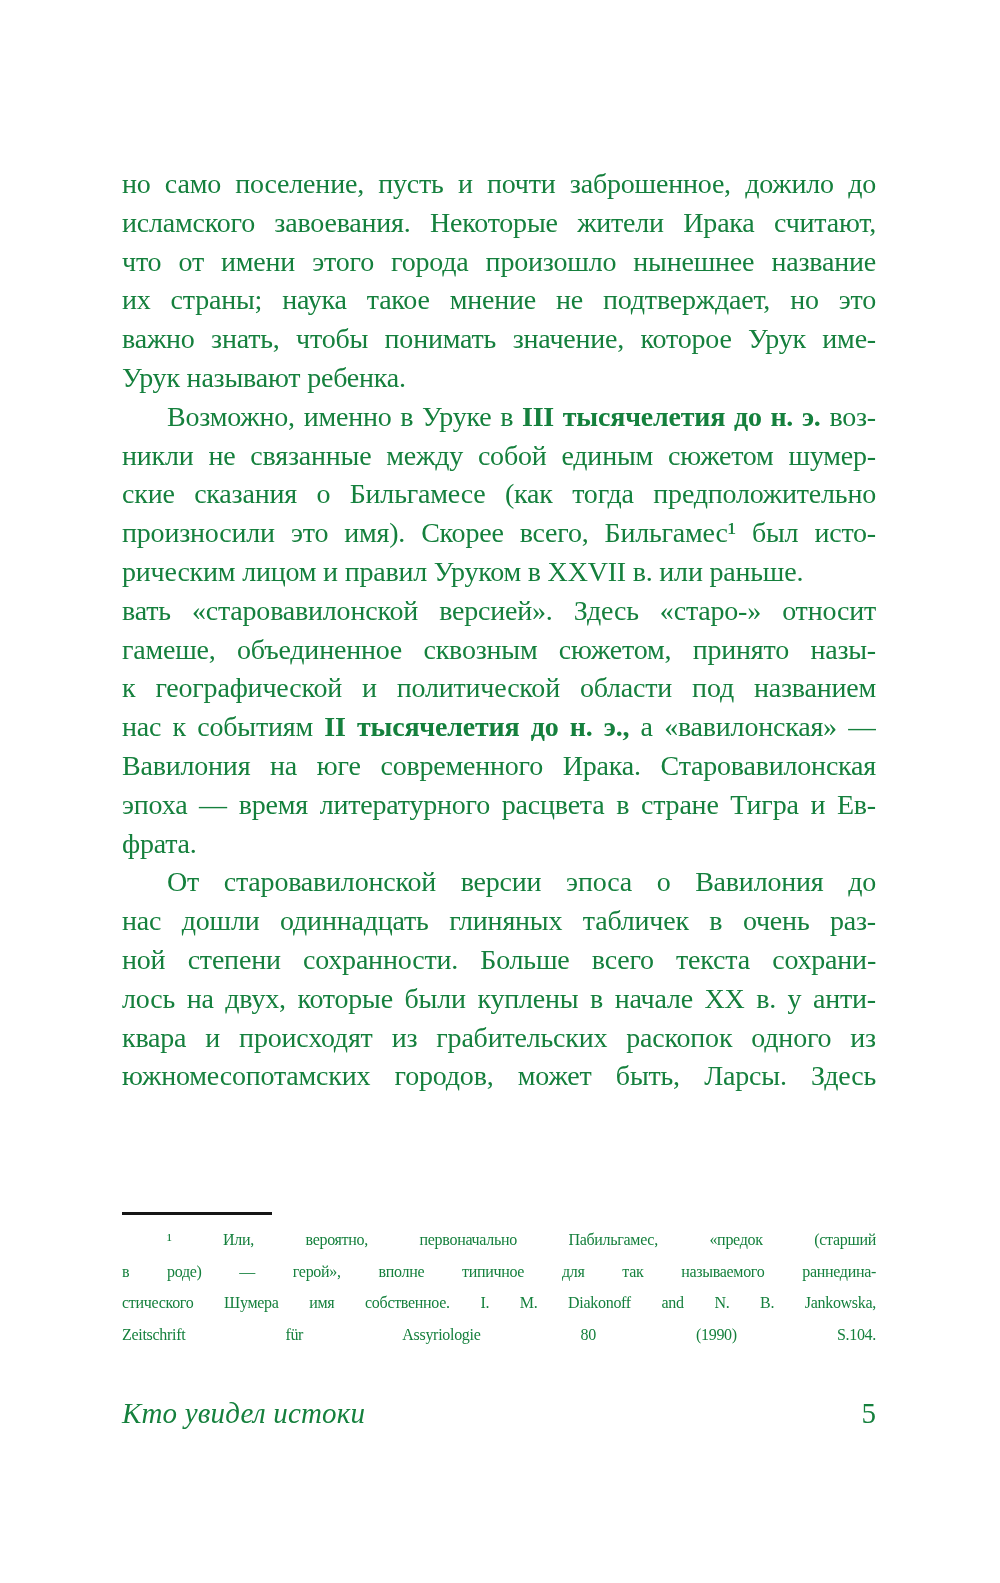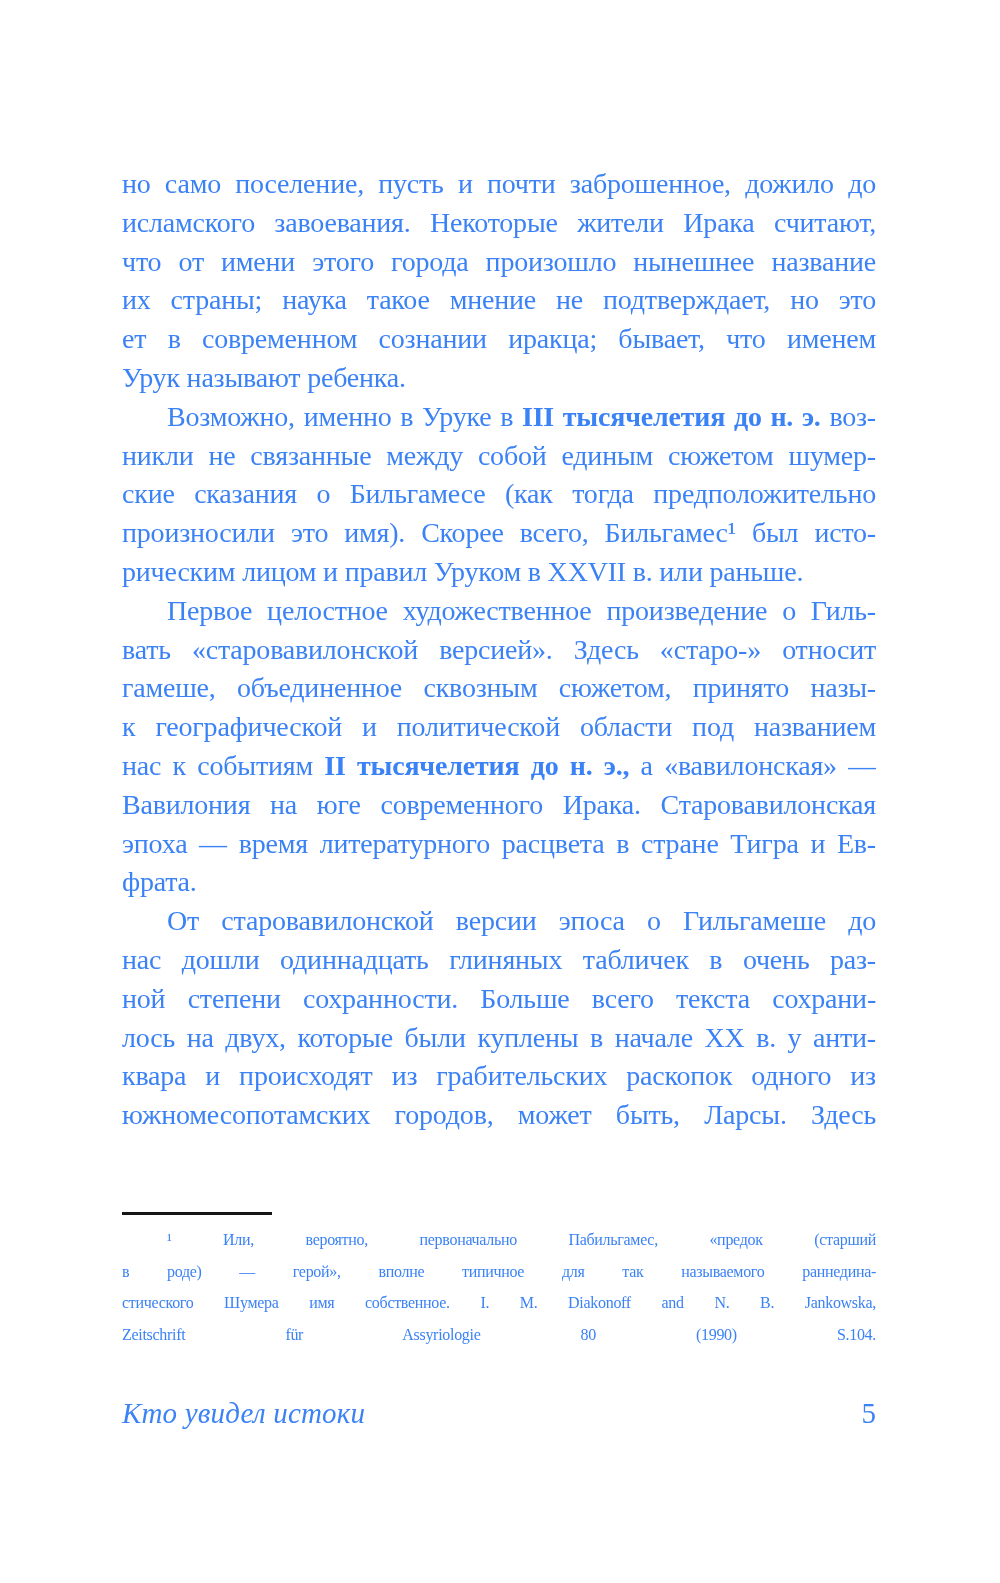--- a/index.html
+++ b/index.html
@@ -1,21 +1,21 @@
 <!DOCTYPE html>
 <html><head>
 <meta charset="utf-8">
 <style>
   html, body { margin: 0; padding: 0; background: #ffffff; }
   .page {
     position: relative;
     width: 1000px;
     height: 1583px;
     background: #ffffff;
-    color: #3b82f6;
+    color: #15803d;
     font-family: "Liberation Serif", serif;
     overflow: hidden;
   }
   .body-text {
     position: absolute;
     left: 122px;
     top: 165px;
     width: 754px;
   }
   .body-text .line {
@@ -72,42 +72,41 @@
 <body>
 
 <div class="page">
 
   <div class="body-text">
       <div class="paragraph">
         <div class="line">но само поселение, пусть и почти заброшенное, дожило до</div>
         <div class="line">исламского завоевания. Некоторые жители Ирака считают,</div>
         <div class="line">что от имени этого города произошло нынешнее название</div>
         <div class="line">их страны; наука такое мнение не подтверждает, но это</div>
-        <div class="line">ет в современном сознании иракца; бывает, что именем</div>
+        <div class="line">важно знать, чтобы понимать значение, которое Урук име-</div>
         <div class="line last">Урук называют ребенка.</div>
       </div>
       <div class="paragraph">
         <div class="line indent">Возможно, именно в Уруке в <b>III тысячелетия до н. э.</b> воз-</div>
         <div class="line">никли не связанные между собой единым сюжетом шумер-</div>
         <div class="line">ские сказания о Бильгамесе (как тогда предположительно</div>
         <div class="line">произносили это имя). Скорее всего, Бильгамес¹ был исто-</div>
         <div class="line last">рическим лицом и правил Уруком в XXVII в. или раньше.</div>
       </div>
       <div class="paragraph">
-        <div class="line indent">Первое целостное художественное произведение о Гиль-</div>
         <div class="line">вать «старовавилонской версией». Здесь «старо-» относит</div>
         <div class="line">гамеше, объединенное сквозным сюжетом, принято назы-</div>
         <div class="line">к географической и политической области под названием</div>
         <div class="line">нас к событиям <b>II тысячелетия до н. э.,</b> а «вавилонская» —</div>
         <div class="line">Вавилония на юге современного Ирака. Старовавилонская</div>
         <div class="line">эпоха — время литературного расцвета в стране Тигра и Ев-</div>
         <div class="line last">фрата.</div>
       </div>
       <div class="paragraph">
-        <div class="line indent">От старовавилонской версии эпоса о Гильгамеше до</div>
+        <div class="line indent">От старовавилонской версии эпоса о Вавилония до</div>
         <div class="line">нас дошли одиннадцать глиняных табличек в очень раз-</div>
         <div class="line">ной степени сохранности. Больше всего текста сохрани-</div>
         <div class="line">лось на двух, которые были куплены в начале XX в. у анти-</div>
         <div class="line">квара и происходят из грабительских раскопок одного из</div>
         <div class="line">южномесопотамских городов, может быть, Ларсы. Здесь</div>
       </div>
     </div>
 
   <div class="footnote-rule"></div>
 

